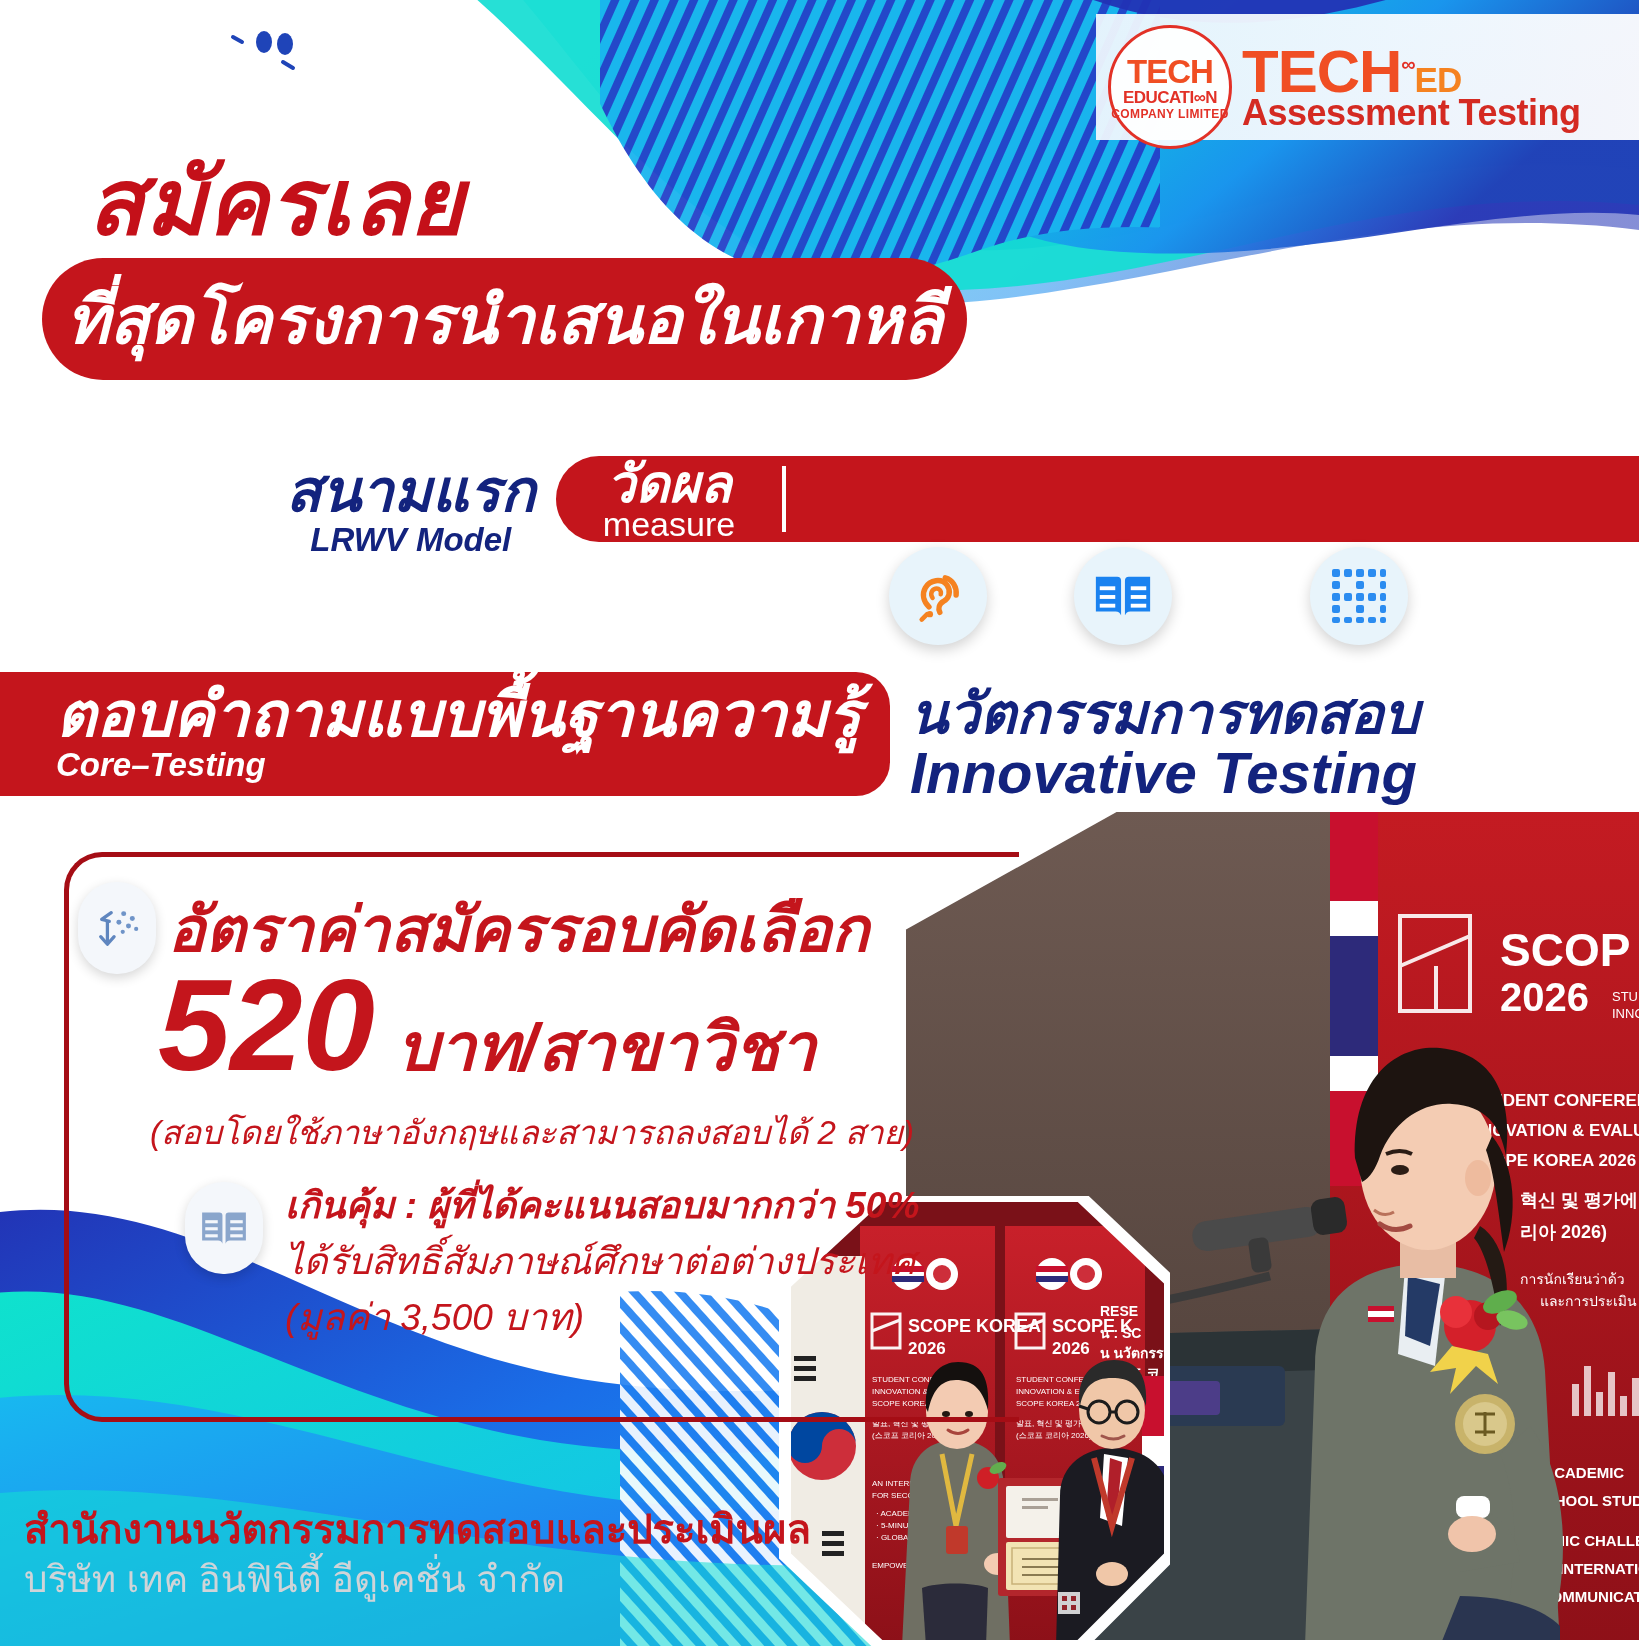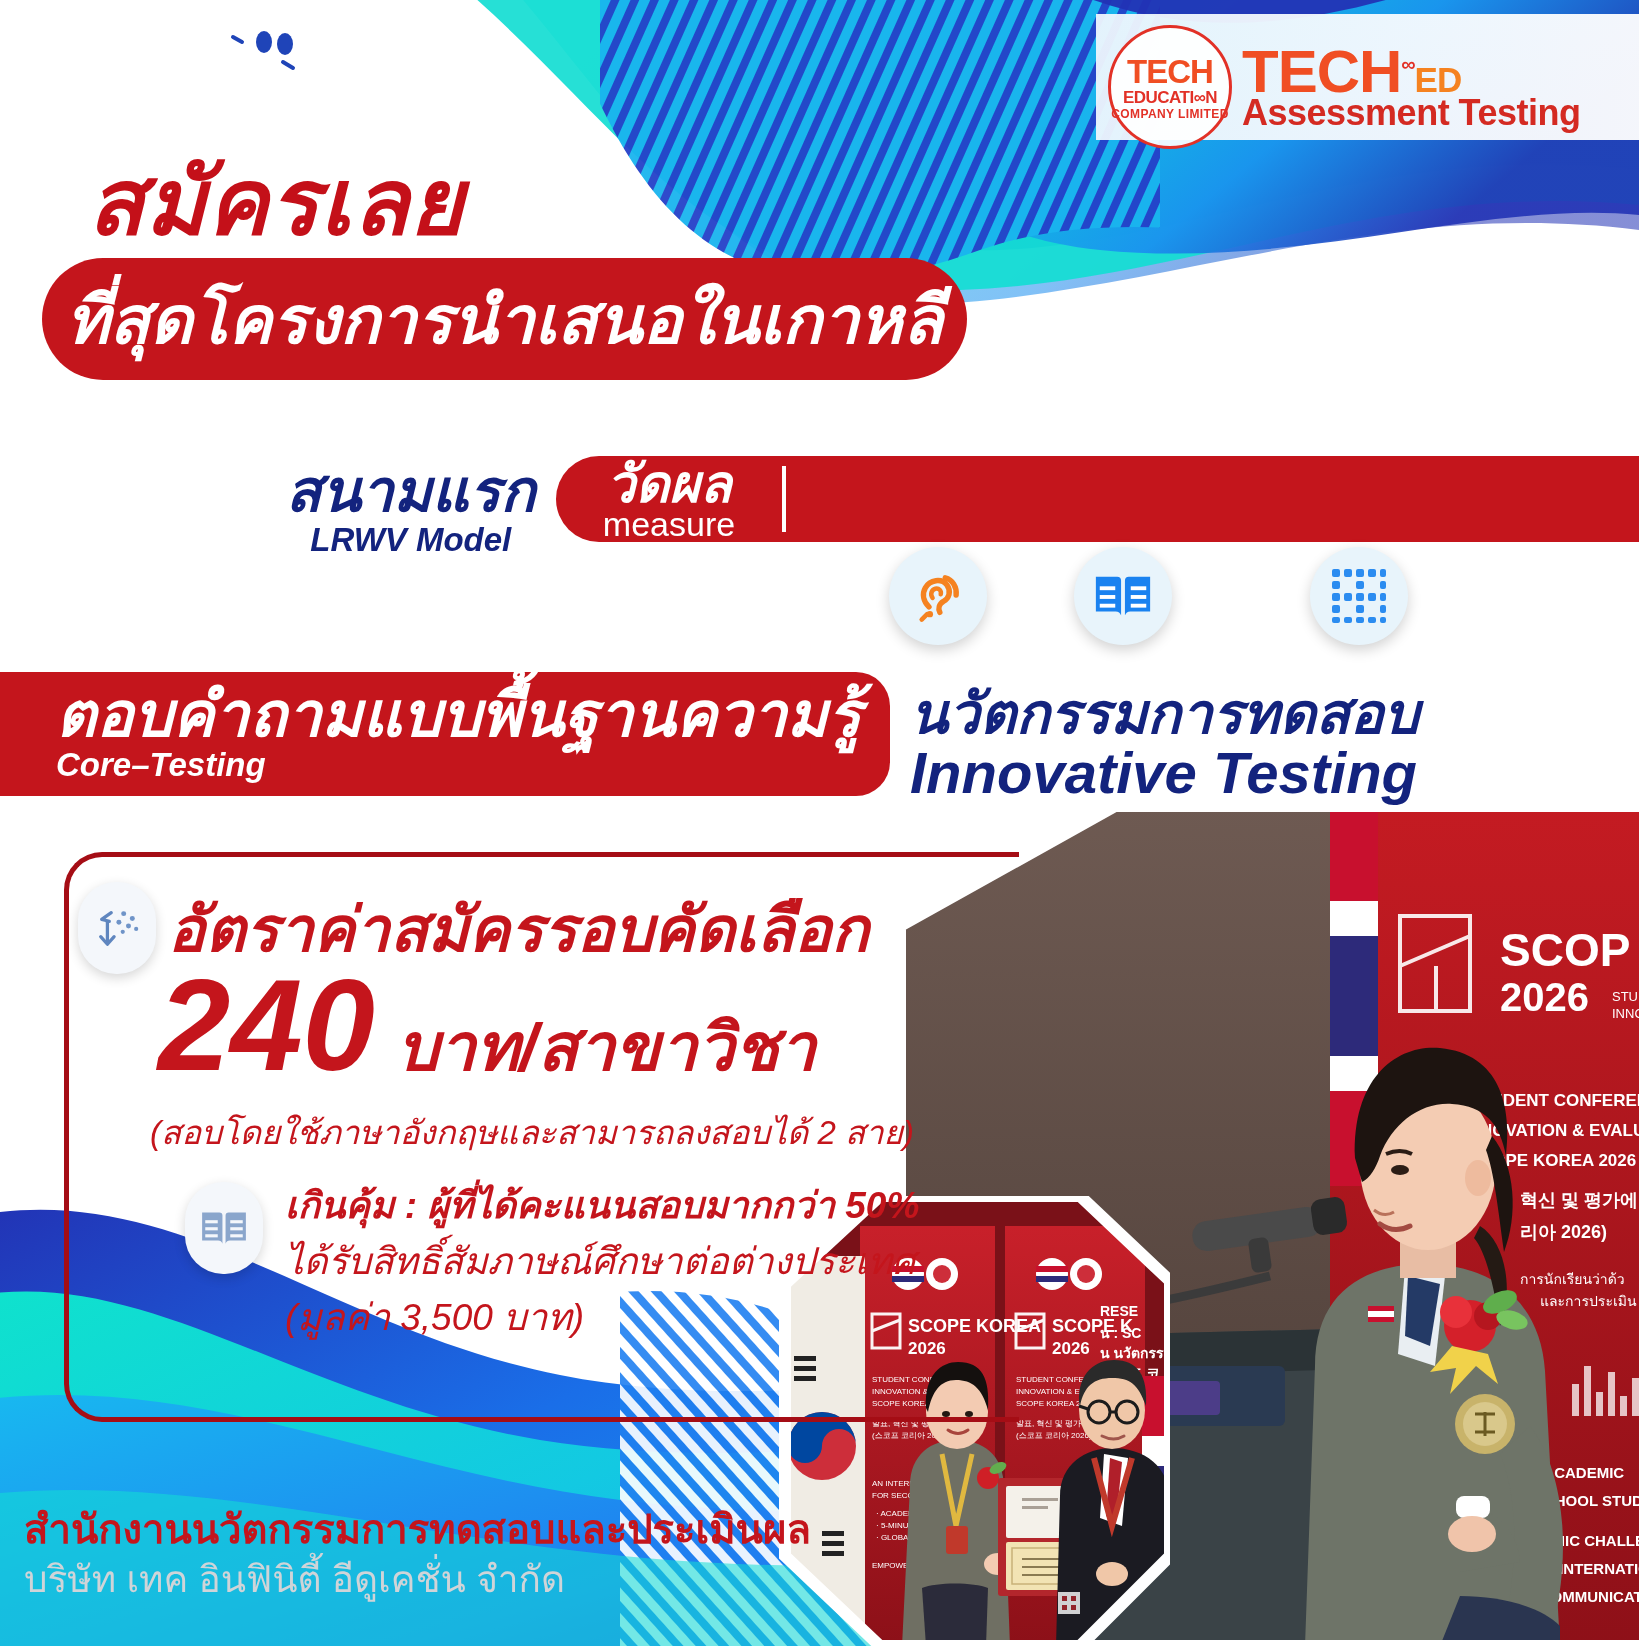--- a/index.html
+++ b/index.html
@@ -652,21 +652,21 @@
       </g>
       <path d="M18 8 L8 15 L16 17" stroke="#5f86bf" stroke-width="3.4" fill="none" stroke-linecap="round" stroke-linejoin="round"></path>
       <path d="M14 18 L14 40" stroke="#5f86bf" stroke-width="3.4" stroke-linecap="round"></path>
       <path d="M7 33 L14 41 L21 33" stroke="#5f86bf" stroke-width="3.4" fill="none" stroke-linecap="round" stroke-linejoin="round"></path>
     </svg>
   </div>
 
   <div class="price-title">อัตราค่าสมัครรอบคัดเลือก</div>
 
   <div class="price-row">
-    <div class="price-num">240</div>
+    <div class="price-num">520</div>
     <div class="price-unit">บาท/สาขาวิชา</div>
   </div>
 
   <div class="price-note">(สอบโดยใช้ภาษาอังกฤษและสามารถลงสอบได้ 2 สาย)</div>
 
   <div class="bonus-icon">
     <svg width="50" height="42" viewBox="0 0 64 52">
       <path d="M4 6 h22 a4 4 0 0 1 4 4 v36 a6 6 0 0 0 -6 -4 H4 Z" fill="#8aa6cc"></path>
       <path d="M60 6 h-22 a4 4 0 0 0 -4 4 v36 a6 6 0 0 1 6 -4 H60 Z" fill="#8aa6cc"></path>
       <rect x="8" y="16" width="16" height="4" fill="#f4f7fb"></rect>

